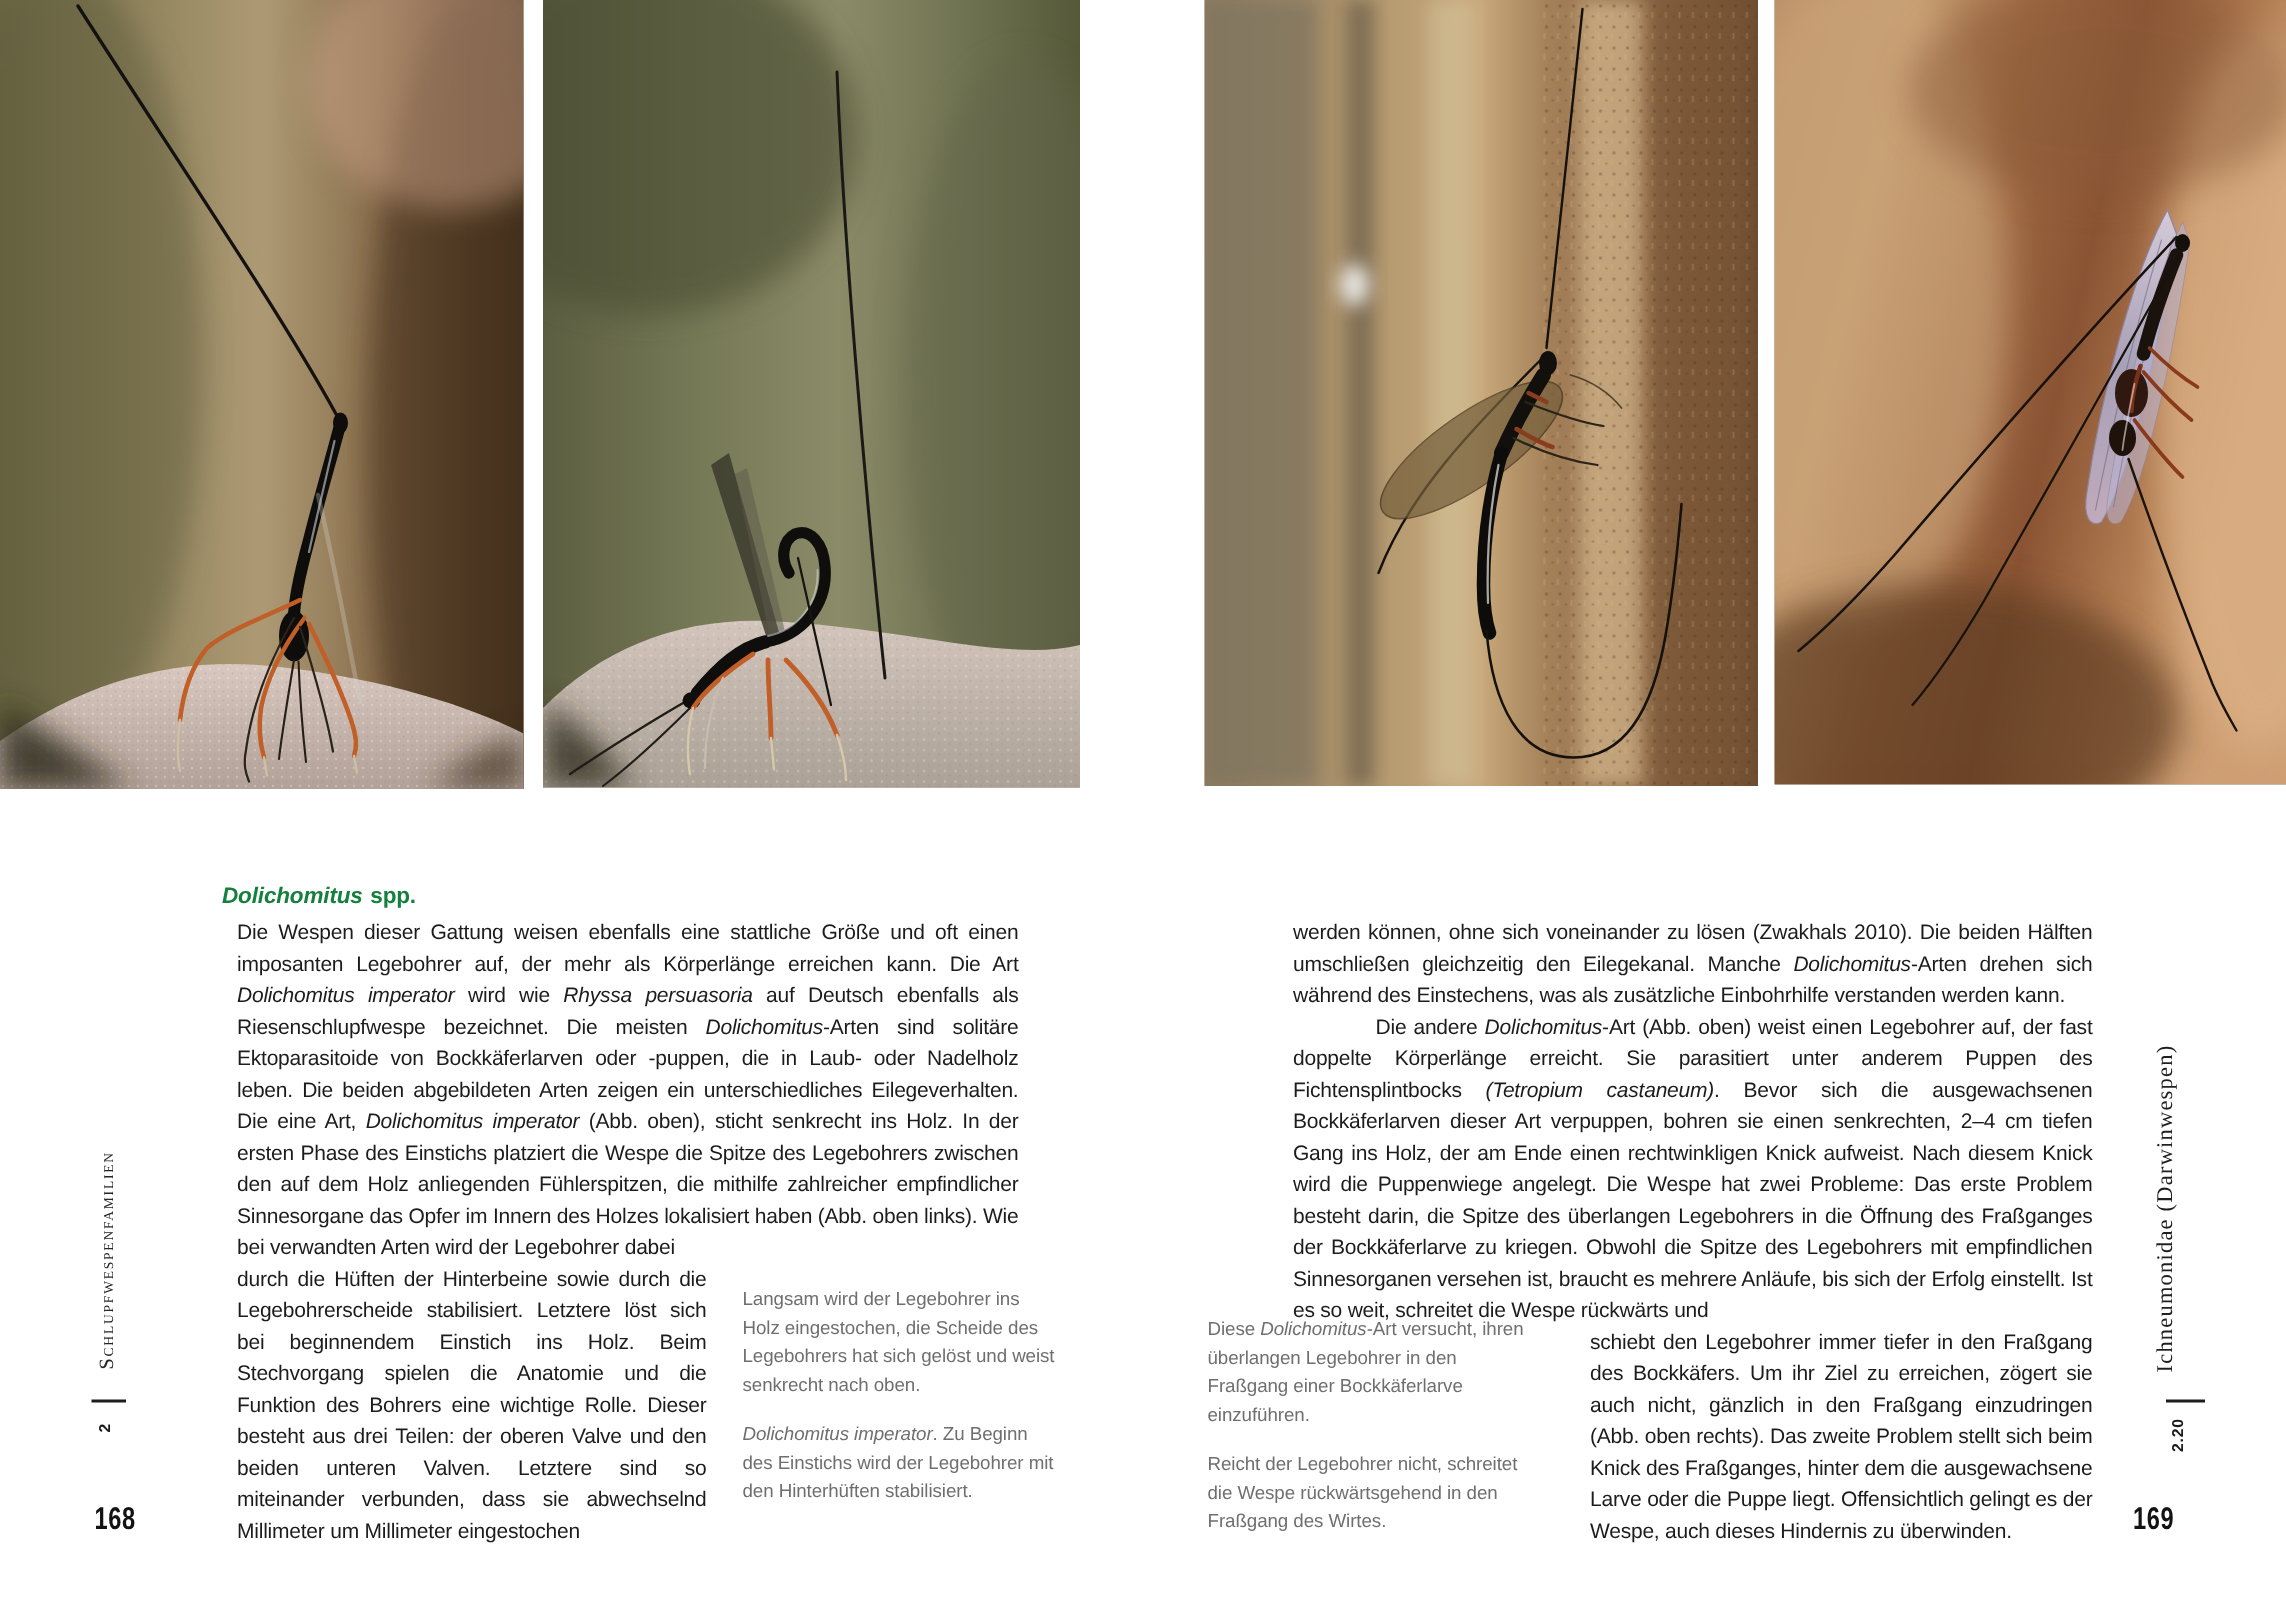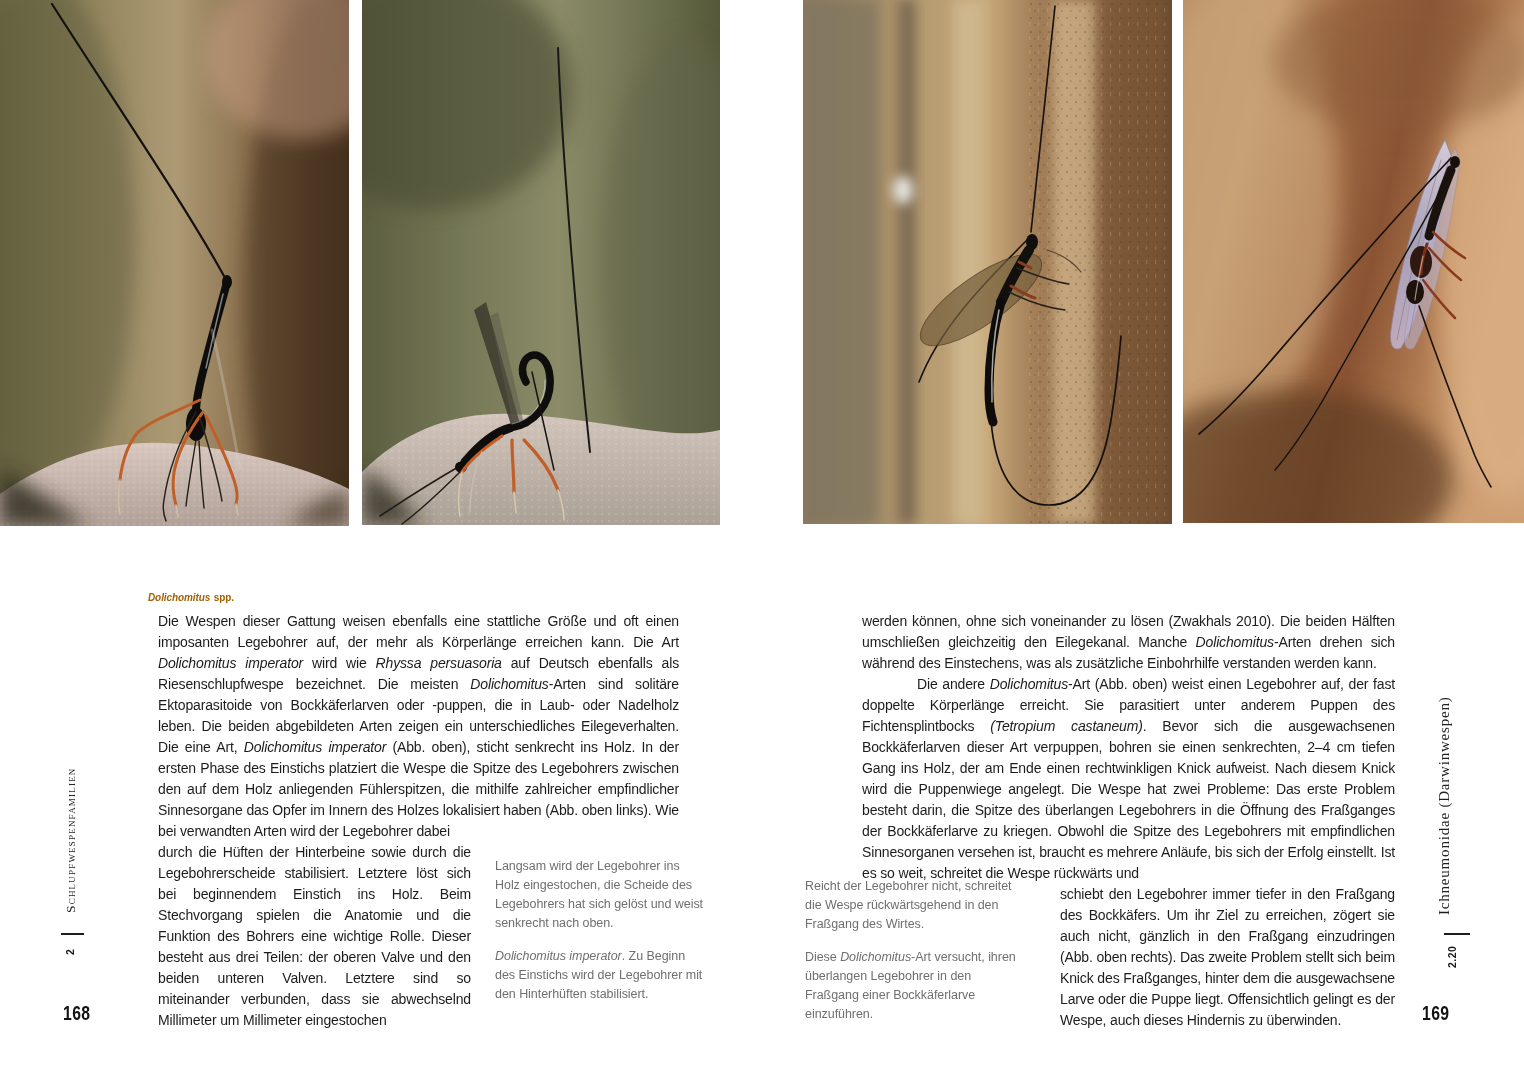--- a/index.html
+++ b/index.html
@@ -6,21 +6,21 @@
   #canvas{position:relative;width:1524px;height:1080px;background:#ffffff;overflow:hidden;
           font-family:"Liberation Sans",sans-serif;color:#1c1c1c;}
   .photo{position:absolute;overflow:hidden;background:#8a7a5a;}
   .photo svg{display:block;}
 
   
   .bodywrap{position:absolute;font-size:14px;line-height:21px;letter-spacing:-0.15px;
             text-align:justify;color:#1c1c1c;}
   .bodywrap p{margin:0;}
   .narrow{text-align:justify;}
-  .heading{position:absolute;font-size:10px;line-height:21px;color:#a16207;font-weight:600;letter-spacing:-0.1px;}
+  .heading{position:absolute;font-size:15px;line-height:21px;color:#15803d;font-weight:600;letter-spacing:-0.1px;}
   .heading i{margin-right:1px;}
 
   
   .captions{position:absolute;font-size:12.5px;line-height:19px;color:#6f6f6f;letter-spacing:-0.05px;}
   .captions .cap{margin:0 0 14px 0;}
 
   
   .vtext{position:absolute;writing-mode:vertical-rl;transform:rotate(180deg);white-space:nowrap;}
   .sidebar-left-label{font-family:"Liberation Serif",serif;font-variant:small-caps;
                       font-size:13.5px;letter-spacing:1.2px;color:#252525;}
@@ -249,22 +249,22 @@
   <div class="vtext chapter-num" style="left:64px;top:939px;height:16px;">2</div>
   <div class="pagenum" style="left:63px;top:1001px;">168</div>
 
   <div class="bodywrap" style="left:862px;top:611px;width:533px;">
     <p class="wide"><span>werden können, ohne sich voneinander zu lösen (Zwakhals 2010). Die beiden Hälften umschließen gleichzeitig den Eilegekanal. Manche </span><i>Dolichomitus</i><span>-Arten drehen sich während des Einstechens, was als zusätzliche Einbohrhilfe verstanden werden kann.</span></p>
     <p class="wide" style="text-indent:55px;"><span>Die andere </span><i>Dolichomitus</i><span>-Art (Abb. oben) weist einen Legebohrer auf, der fast doppelte Körperlänge erreicht. Sie parasitiert unter anderem Puppen des Fichtensplintbocks </span><i>(Tetropium castaneum)</i><span>. Bevor sich die ausgewachsenen Bockkäferlarven dieser Art verpuppen, bohren sie einen senkrechten, 2–4 cm tiefen Gang ins Holz, der am Ende einen rechtwinkligen Knick aufweist. Nach diesem Knick wird die Puppenwiege angelegt. Die Wespe hat zwei Probleme: Das erste Problem besteht darin, die Spitze des überlangen Legebohrers in die Öffnung des Fraßganges der Bockkäferlarve zu kriegen. Obwohl die Spitze des Legebohrers mit empfindlichen Sinnesorganen versehen ist, braucht es mehrere Anläufe, bis sich der Erfolg einstellt. Ist es so weit, schreitet die Wespe rückwärts und</span></p>
     <p class="narrow" style="width:335px;margin-left:198px;"><span>schiebt den Legebohrer immer tiefer in den Fraßgang des Bockkäfers. Um ihr Ziel zu erreichen, zögert sie auch nicht, gänzlich in den Fraßgang einzudringen (Abb. oben rechts). Das zweite Problem stellt sich beim Knick des Fraßganges, hinter dem die ausgewachsene Larve oder die Puppe liegt. Offensichtlich gelingt es der Wespe, auch dieses Hindernis zu überwinden.</span></p>
   </div>
 
   <div class="captions" style="left:805px;top:877px;width:215px;">
+    <p class="cap"><span>Diese </span><i>Dolichomitus</i><span>-Art versucht, ihren überlangen Legebohrer in den Fraßgang einer Bockkäferlarve einzuführen.</span></p>
     <p class="cap"><span>Reicht der Legebohrer nicht, schreitet die Wespe rückwärtsgehend in den Fraßgang des Wirtes.</span></p>
-    <p class="cap"><span>Diese </span><i>Dolichomitus</i><span>-Art versucht, ihren überlangen Legebohrer in den Fraßgang einer Bockkäferlarve einzuführen.</span></p>
   </div>
 
   <div class="vtext sidebar-right-label" style="left:1436px;top:670px;height:245px;">Ichneumonidae (Darwinwespen)</div>
   <div class="marker-line" style="left:1444px;top:933px;width:26px;"></div>
   <div class="vtext chapter-num" style="left:1446px;top:938px;height:30px;">2.20</div>
   <div class="pagenum" style="left:1422px;top:1001px;">169</div>
 
 </div>
 
 </body></html>

